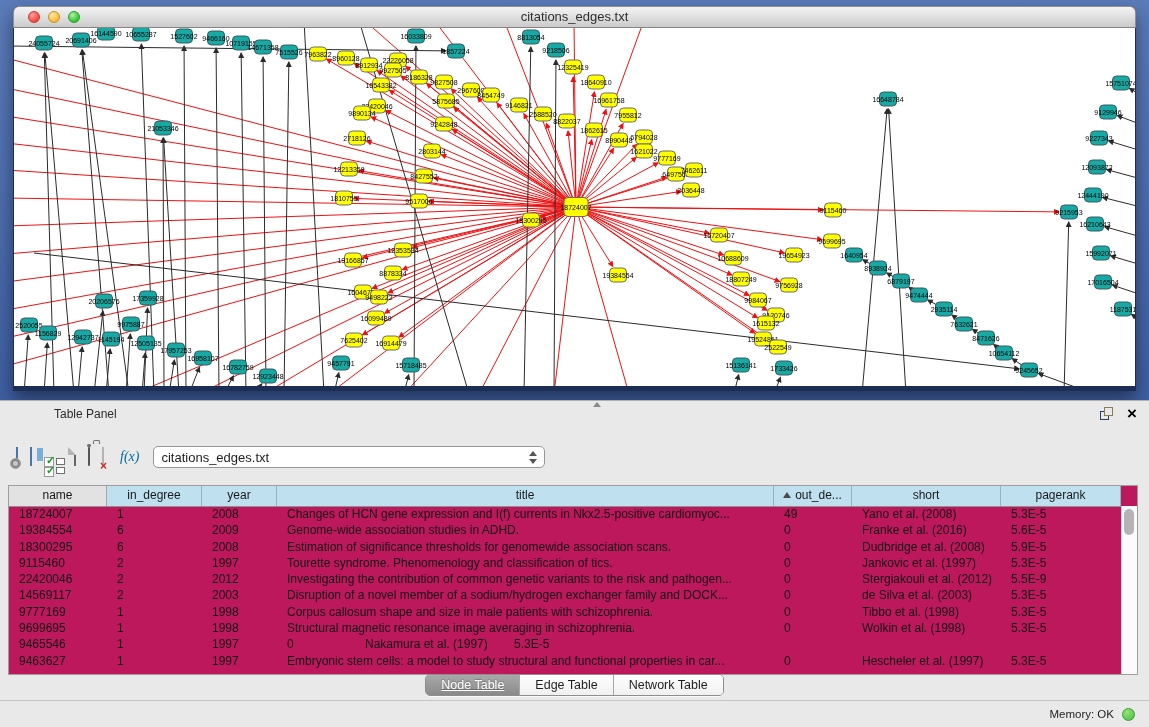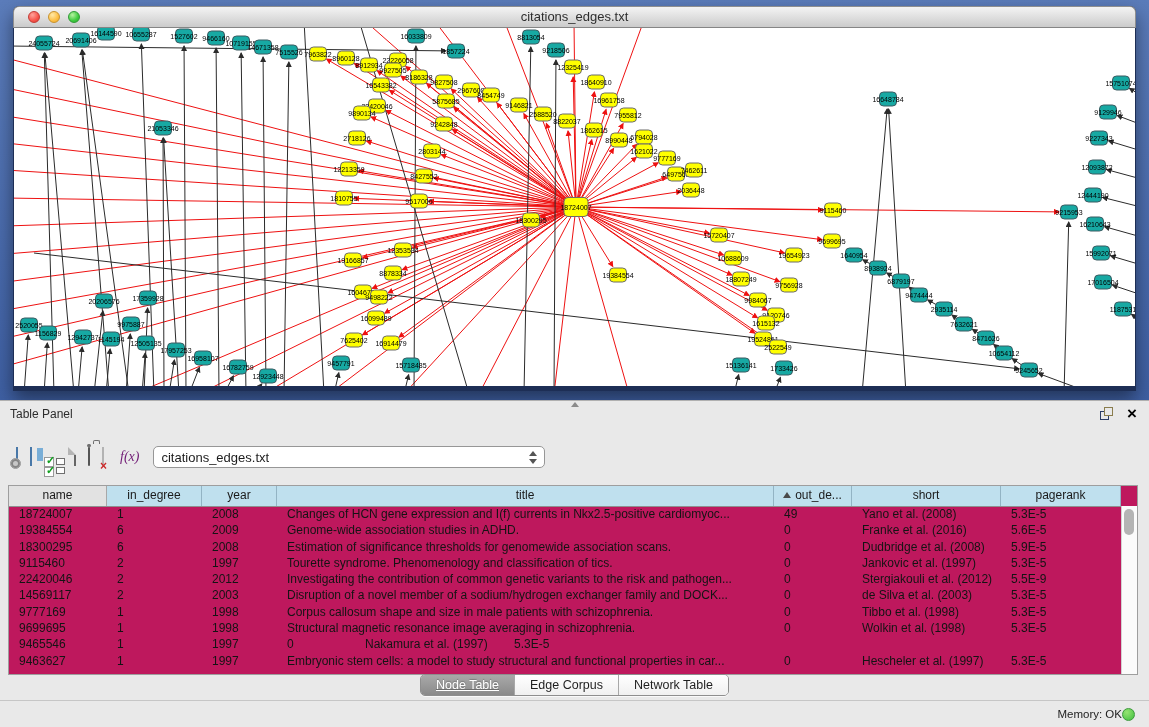--- a/index.html
+++ b/index.html
@@ -15,21 +15,21 @@
   .traffic{position:absolute;left:14px;top:4px;display:flex;gap:8px;}
   .tl{width:12px;height:12px;border-radius:50%;box-sizing:border-box;}
   .tl.red{background:radial-gradient(circle at 35% 30%,#ffa39b,#f7544a 60%,#d83a33);border:1px solid #c23b35;}
   .tl.yel{background:radial-gradient(circle at 35% 30%,#ffe9a8,#fdbf44 60%,#e8a42c);border:1px solid #c8922d;}
   .tl.grn{background:radial-gradient(circle at 35% 30%,#b6f2a1,#3ecb3e 60%,#2daa34);border:1px solid #2f9a35;}
   .win-title{text-align:center;font-size:13px;line-height:20px;color:#2e2e2e;}
   .canvas{position:absolute;left:1px;right:1px;top:22px;height:358px;background:#fff;overflow:hidden;}
   .canvas svg{display:block;}
 
   
-  .table-panel{position:absolute;left:0;top:400px;width:1149px;height:327px;background:#e9e9e9;border-top:1px solid #b0b0b0;box-sizing:border-box;}
+  .table-panel{position:absolute;left:0;top:400px;width:1149px;height:327px;background:#e9e9e9;border-top:1px solid #b0b0b0;box-sizing:border-box;padding-left:44px;}
   .panel-titlebar{position:relative;height:26px;}
   .panel-grip{position:absolute;left:50%;top:1px;margin-left:-4px;width:0;height:0;
     border-left:4px solid transparent;border-right:4px solid transparent;border-bottom:5px solid #8b8b8b;}
   .panel-title{position:absolute;left:10px;top:0;font-size:12px;line-height:26px;color:#2c2c2c;}
   .panel-btns{position:absolute;right:12px;top:6px;display:flex;gap:14px;align-items:center;}
   .float-icon{position:relative;width:13px;height:13px;}
   .float-icon::before{content:"";position:absolute;left:0;top:4px;width:7px;height:7px;border:1px solid #2c3e66;}
   .float-icon::after{content:"";position:absolute;left:4px;top:0;width:7px;height:7px;border:1px solid #8a7d4d;background:#e9e9e9;}
   .panel-close{font-size:17px;font-weight:bold;color:#000;line-height:13px;cursor:default;}
 
@@ -55,21 +55,21 @@
   .icon-rows{width:9px;height:18px;position:relative;}
   .icon-rows::before,.icon-rows::after{content:"";position:absolute;left:0;width:7px;height:5px;border:1px solid #6f6f6f;background:#fdfdfd;}
   .icon-rows::before{top:1px;} .icon-rows::after{top:10px;}
   .icon-doc{position:relative;width:15px;height:18px;background:#fdfdfd;border:1px solid #666;margin-left:6px;}
   .icon-doc::after{content:"";position:absolute;right:-1px;top:-1px;width:0;height:0;
     border:4px solid;border-color:#e9e9e9 #e9e9e9 #b5b5b5 #b5b5b5;}
   .icon-trash{position:relative;width:14px;height:14px;border:1px solid #555;border-radius:2px 2px 3px 3px;
     background:repeating-linear-gradient(90deg,#dcdcdc 0 2px,#8f8f8f 2px 4px);margin-top:4px;}
   .icon-trash::before{content:"";position:absolute;top:-4px;left:-2px;right:-2px;height:3px;background:#6f6f6f;border-radius:2px;}
   .icon-trash::after{content:"";position:absolute;top:-8px;left:4px;width:5px;height:3px;border:1px solid #6f6f6f;border-bottom:none;border-radius:2px 2px 0 0;}
-  .icon-fx{font-family:"Liberation Serif",serif;font-style:italic;font-size:14px;color:#701a75;margin:0 4px;}
+  .icon-fx{font-family:"Liberation Serif",serif;font-style:italic;font-size:14px;color:#0369a1;margin:0 4px;}
   .combo{width:392px;height:22px;margin-left:10px;background:#fff;border:1px solid #979797;border-radius:5px;
     display:flex;align-items:center;padding:0 7px;font-size:13px;color:#1d1d1d;box-sizing:border-box;}
   .combo .stepper{margin-left:auto;display:flex;flex-direction:column;gap:3px;align-items:center;}
   .combo .stepper i{display:block;width:0;height:0;border-left:4px solid transparent;border-right:4px solid transparent;}
   .combo .stepper i.up{border-bottom:5px solid #555;}
   .combo .stepper i.dn{border-top:5px solid #555;}
 
   .table-wrap{position:absolute;left:8px;top:84px;width:1128px;height:188px;background:#be185d;border:1px solid #9e9e9e;box-sizing:content-box;}
   .thead{display:flex;height:20px;border-bottom:1px solid #8f8f8f;}
   .th{box-sizing:border-box;border-right:1px solid #93b4c4;background:#bfe0ee;font-size:12px;color:#1a1a1a;
@@ -83,21 +83,21 @@
   .vscroll{position:absolute;right:0;top:20px;bottom:0;width:15px;background:#fbfbfb;border-left:1px solid #d2d2d2;}
   .vthumb{position:absolute;top:3px;left:2px;width:10px;height:26px;background:#b4b4b4;border-radius:6px;}
 
   .tabs-row{position:absolute;top:273px;left:0;width:100%;display:flex;justify-content:center;}
   .seg{display:flex;border:1px solid #8e8e8e;border-radius:5px;overflow:hidden;height:20px;box-shadow:0 1px 0 rgba(255,255,255,.7);}
   .seg-item{padding:0 15px;font-size:12.5px;line-height:20px;color:#1f1f1f;background:linear-gradient(#ffffff,#f0f0f0);border-right:1px solid #a8a8a8;cursor:default;}
   .seg-item:last-child{border-right:none;}
   .seg-item.selected{background:linear-gradient(#a9a9a9,#8a8a8a);color:#fff;text-shadow:0 -1px 1px rgba(0,0,0,.25);text-decoration:underline;}
 
   .statusbar{position:absolute;bottom:0;left:0;width:100%;height:27px;border-top:1px solid #c6c6c6;
-    display:flex;align-items:center;justify-content:flex-end;gap:0;padding-right:14px;box-sizing:border-box;}
+    display:flex;align-items:center;justify-content:flex-end;gap:8px;padding-right:14px;box-sizing:border-box;}
   .mem-label{font-size:11.5px;color:#1e1e1e;}
   .mem-dot{width:13px;height:13px;border-radius:50%;background:radial-gradient(circle at 35% 30%,#96e472,#3fbf3f);border:1px solid #3c9a3c;box-sizing:border-box;}
 </style>
 </head>
 <body>
 
 <div class="screen">
 
   <div class="graph-window">
     <div class="titlebar">
@@ -823,21 +823,21 @@
           </div>
         </div>
       <div class="vscroll">
         <div class="vthumb"></div>
       </div>
     </div>
 
     <div class="tabs-row">
       <div class="seg">
           <div class="seg-item selected">Node Table</div>
-          <div class="seg-item">Edge Corpus</div>
+          <div class="seg-item">Edge Table</div>
           <div class="seg-item">Network Table</div>
         </div>
     </div>
 
     <div class="statusbar">
       <span class="mem-label">Memory: OK</span>
       <span class="mem-dot"></span>
     </div>
   </div>
 

